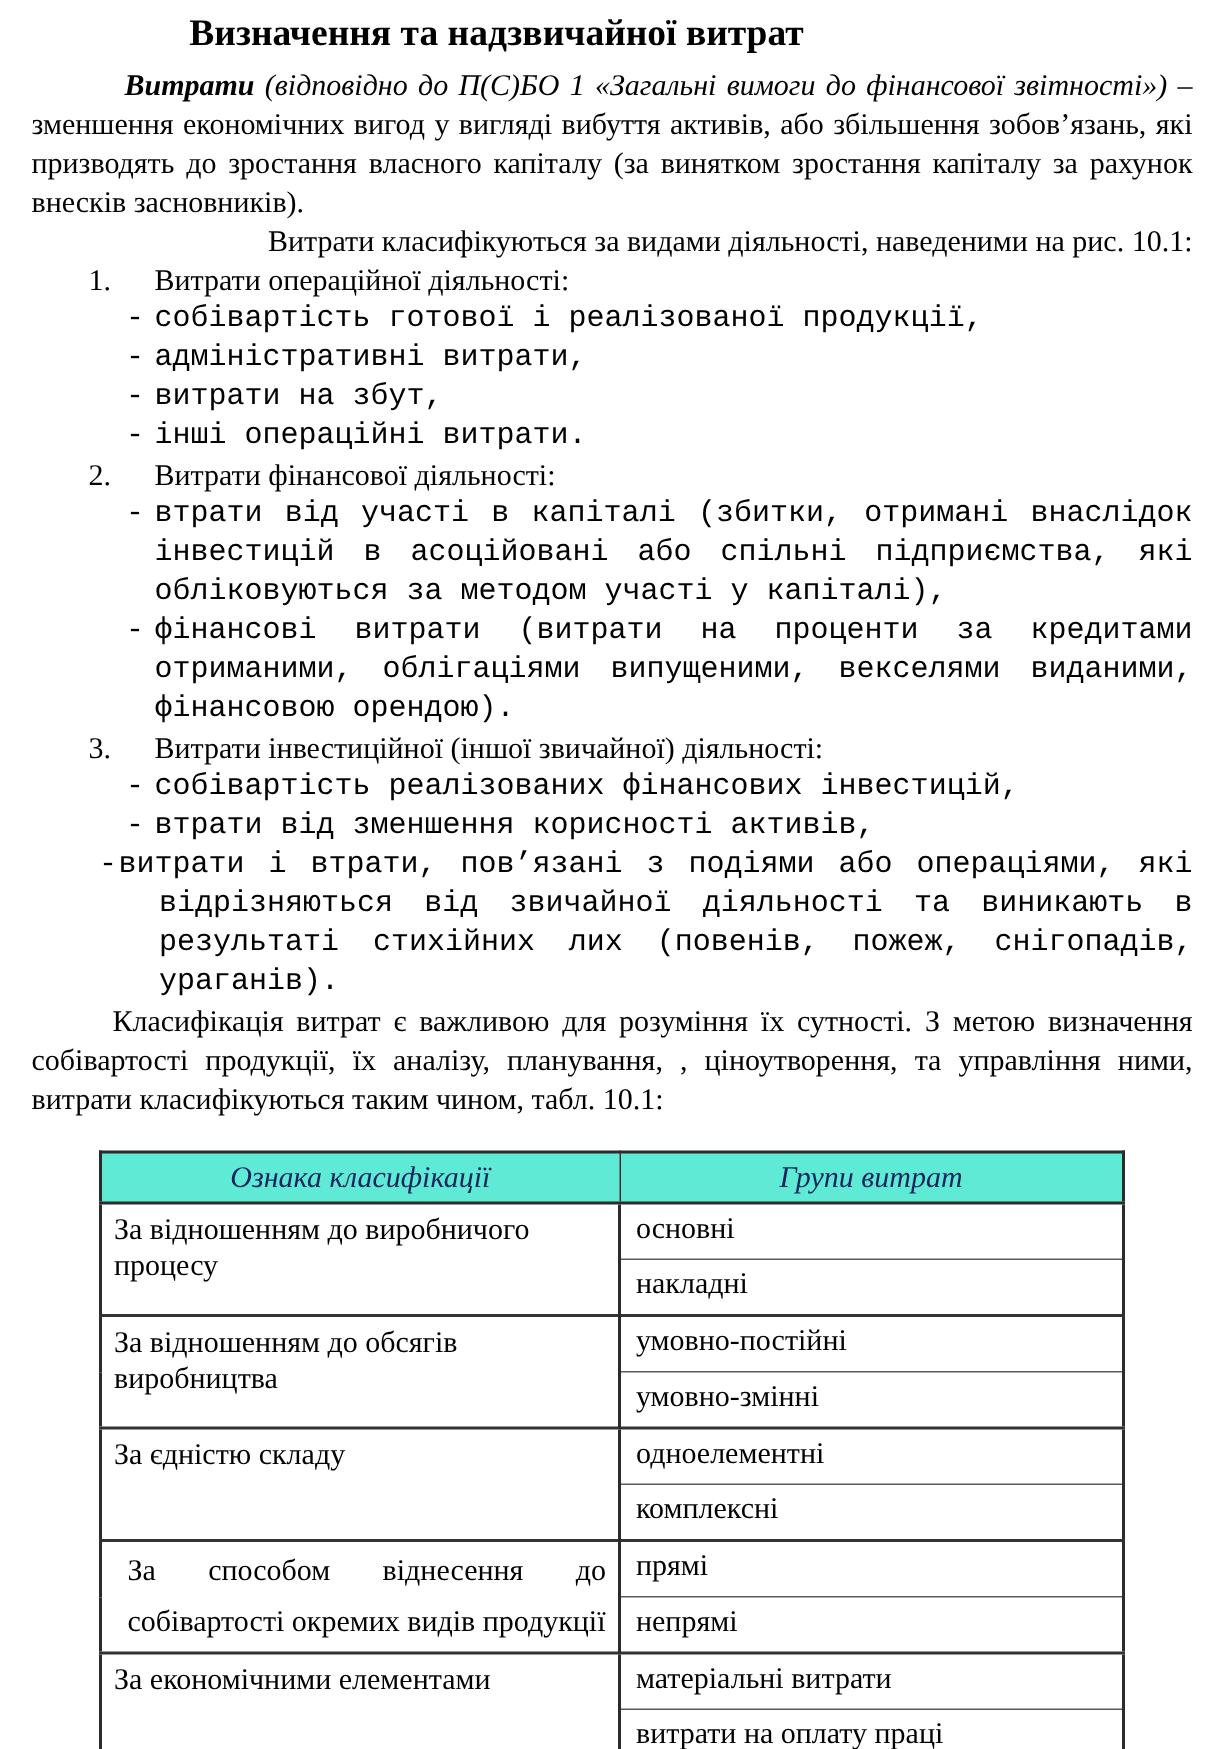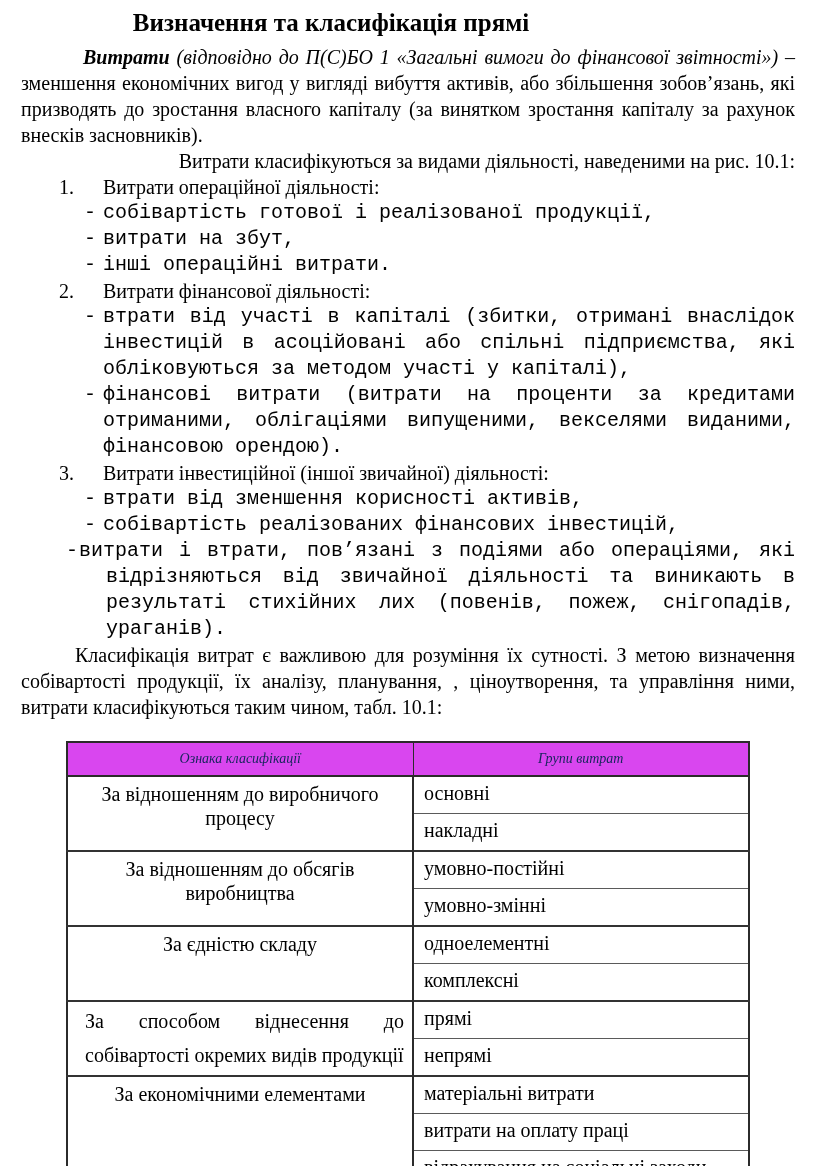--- a/index.html
+++ b/index.html
@@ -43,78 +43,78 @@
   .tbl-wrap { margin: 21px 0 0 45px; }
   table.costs {
     border-collapse: collapse;
     width: 682px;
     table-layout: fixed;
     border: 2px solid #2b2b2b;
   }
   table.costs col.c1 { width: 346px; }
   table.costs col.c2 { width: 336px; }
   table.costs th {
-    background: #d946ef;
+    background: #5eead4;
     color: #17255c;
     font-style: italic;
     font-weight: normal;
-    font-size: 14px;
+    font-size: 20px;
     text-align: center;
     height: 30px;
     border: 1px solid #2b2b2b;
     border-bottom: 2px solid #2b2b2b;
     padding: 1px 4px;
   }
   table.costs td {
     border: 1px solid #5a5a5a;
     vertical-align: top;
     font-size: 20px;
     line-height: 24px;
     height: 32px;
     background: #ffffff;
   }
   table.costs td.crit {
     padding: 5px 8px 0 8px;
     border-right: 2px solid #2b2b2b;
-    text-align: center;
   }
   table.costs td.crit.justify {
     text-align: justify;
     line-height: 34px;
     padding-top: 2px;
     padding-left: 17px;
   }
   table.costs td.grp { padding: 4px 8px 0 10px; margin-left: 20px; }
   table.costs tr.group-start td { border-top: 2px solid #333333; }
 </style>
 </head>
 <body>
 
 <div class="content">
 
-  <h1 class="doc-title">Визначення та класифікація прямі</h1>
+  <h1 class="doc-title">Визначення та надзвичайної витрат</h1>
 
   <p class="para p-intro"><span class="bi">Витрати</span><span class="it"> (відповідно до П(С)БО 1 «Загальні вимоги до фінансової звітності») </span><span>– зменшення економічних вигод у вигляді вибуття активів, або збільшення зобов’язань, які призводять до зростання власного капіталу (за винятком зростання капіталу за рахунок внесків засновників).</span></p>
 
   <p class="para p-classif">Витрати класифікуються за видами діяльності, наведеними на рис. 10.1:</p>
 
   <div>
 
     <div class="num-item"><span class="num">1.</span><span>Витрати операційної діяльності:</span></div>
     <div class="bullet"><span class="dash">-</span><span>собівартість готової і реалізованої продукції,</span></div>
+    <div class="bullet"><span class="dash">-</span><span>адміністративні витрати,</span></div>
     <div class="bullet"><span class="dash">-</span><span>витрати на збут,</span></div>
     <div class="bullet"><span class="dash">-</span><span>інші операційні витрати.</span></div>
 
     <div class="num-item"><span class="num">2.</span><span>Витрати фінансової діяльності:</span></div>
     <div class="bullet"><span class="dash">-</span><span>втрати від участі в капіталі (збитки, отримані внаслідок інвестицій в асоційовані або спільні підприємства, які обліковуються за методом участі у капіталі),</span></div>
     <div class="bullet"><span class="dash">-</span><span>фінансові витрати (витрати на проценти за кредитами отриманими, облігаціями випущеними, векселями виданими, фінансовою орендою).</span></div>
 
     <div class="num-item"><span class="num">3.</span><span>Витрати інвестиційної (іншої звичайної) діяльності:</span></div>
+    <div class="bullet"><span class="dash">-</span><span>собівартість реалізованих фінансових інвестицій,</span></div>
     <div class="bullet"><span class="dash">-</span><span>втрати від зменшення корисності активів,</span></div>
-    <div class="bullet"><span class="dash">-</span><span>собівартість реалізованих фінансових інвестицій,</span></div>
 
     <div class="bullet b4"><span class="dash">-</span><span>витрати і втрати, пов’язані з подіями або операціями, які відрізняються від звичайної діяльності та виникають в результаті стихійних лих (повенів, пожеж, снігопадів, ураганів).</span></div>
 
   </div>
 
   <p class="para p-closing">Класифікація витрат є важливою для розуміння їх сутності. З метою визначення собівартості продукції, їх аналізу, планування, , ціноутворення, та управління ними, витрати класифікуються таким чином, табл. 10.1:</p>
 
   <div class="tbl-wrap">
     <table class="costs">
       <colgroup>

